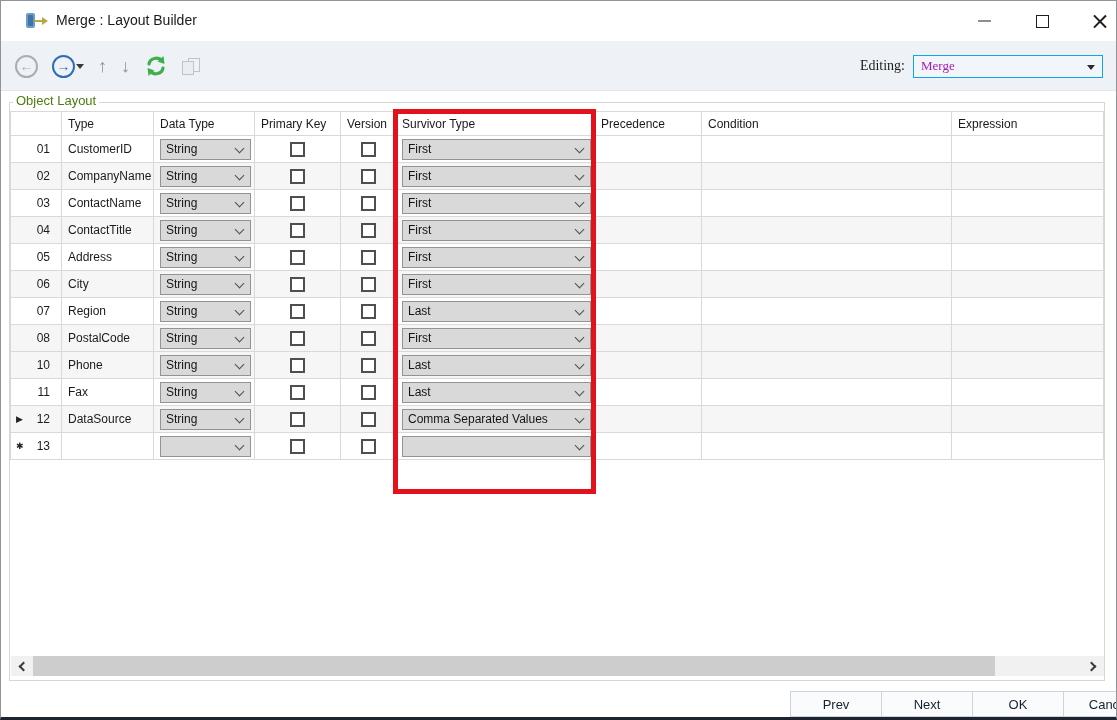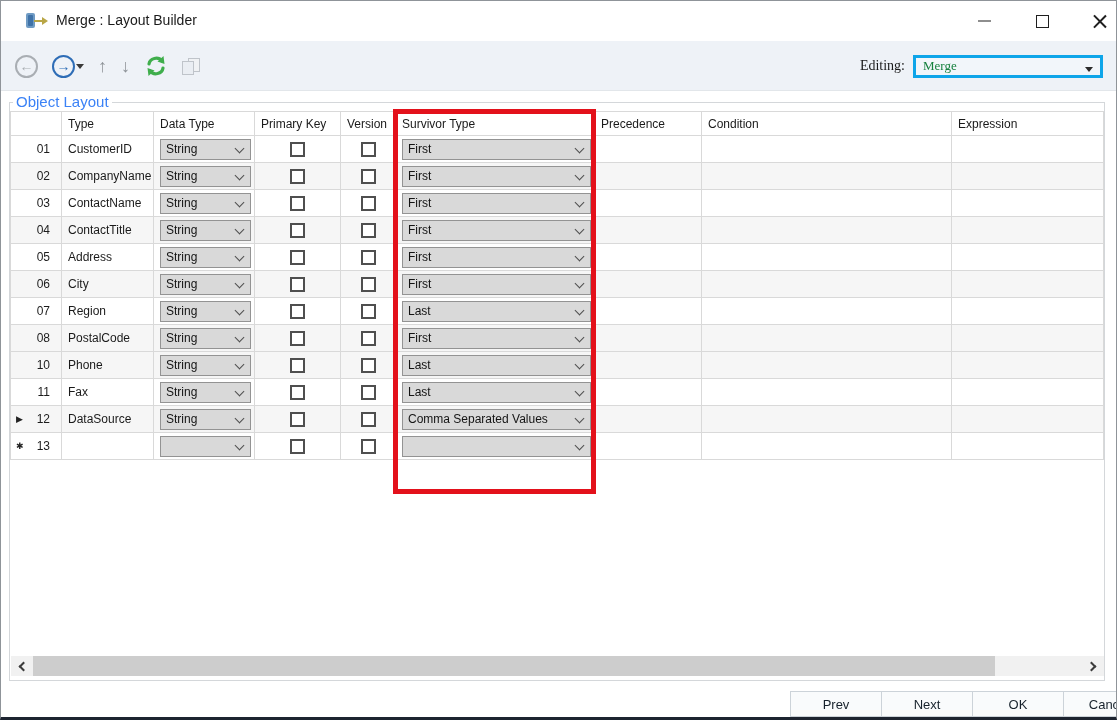--- a/index.html
+++ b/index.html
@@ -30,25 +30,25 @@
   .circle-btn { width:23px; height:23px; border-radius:50%; display:flex; align-items:center; justify-content:center; font-size:14px; font-weight:bold; }
   .circle-back { border:2px solid #a9aeb3; color:#a9aeb3; }
   .circle-fwd  { border:2px solid #2e6db6; color:#2e6db6; }
   .caret-down { width:0; height:0; border-left:4px solid transparent; border-right:4px solid transparent; border-top:5px solid #3a3a3a; margin-left:-6px; }
   .arrow-glyph { font-size:18px; font-weight:bold; color:#8d9297; }
   .copy-icon { position:relative; width:18px; height:17px; opacity:.55; }
   .copy-icon .sheet1 { position:absolute; right:0; top:0; width:12px; height:14px; background:#f2f2f2; border:1.5px solid #9aa0a6; }
   .copy-icon .sheet2 { position:absolute; left:0; bottom:0; width:12px; height:14px; background:#e7ecf1; border:1.5px solid #9aa0a6; }
   .editing-wrap { position:absolute; right:13px; top:0; height:50px; display:flex; align-items:center; gap:8px;font-family:Liberation Serif, serif; }
   .editing-label { font-size:14px; color:#1a1a1a; }
-  .editing-combo { position:relative; width:190px; height:23px; background:#f2f6fa; border:3px solid #0ea5e9; display:flex; align-items:center; padding-left:7px; font-size:13px; color:#15803d; }
+  .editing-combo { position:relative; width:190px; height:23px; background:#f2f6fa; border:1px solid #0ea5e9; display:flex; align-items:center; padding-left:7px; font-size:13px; color:#a21caf; }
   .editing-combo .dd { position:absolute; right:4px; top:4px; width:15px; height:15px; display:flex; align-items:center; justify-content:center; }
   .editing-combo .dd::after { content:""; width:0; height:0; border-left:4px solid transparent; border-right:4px solid transparent; border-top:5px solid #2b2b2b; }
   
-  .group-label { position:absolute; left:12px; top:92px; font-size:15px; color:#3b82f6; background:#ffffff; padding:0 3px; z-index:3; }
+  .group-label { position:absolute; left:12px; top:92px; font-size:13px; color:#4d7c0f; background:#ffffff; padding:0 3px; z-index:3; }
   .group-box { position:absolute; left:8px; top:101px; width:1096px; height:579px; border:1px solid #d4d7da; background:#ffffff; }
   
   .grid { position:absolute; left:9px; top:110px; border-collapse:collapse; table-layout:fixed; font-size:12px; color:#1a1a1a; }
   .grid td, .grid th { border:1px solid #d9d9d9; padding:0 0 0 6px; text-align:left; font-weight:normal; overflow:hidden; white-space:nowrap; }
   .grid th { height:24px; background:#ffffff; font-size:12px; }
   .grid td { height:27px; background:#ffffff; }
   .grid tr.alt td { background:#f6f6f6; }
   .sel-cell { position:relative; text-align:right !important; padding:0 11px 0 0 !important; color:#1c1c1c; }
   .marker { position:absolute; left:5px; top:50%; transform:translateY(-50%); font-size:9px; color:#222222; }
   .combo { position:relative; height:21px; margin:2px 3px 2px 0; background:#d9d9d9; border:1px solid #939393; display:flex; align-items:center; padding-left:5px; font-size:12px; color:#141414; }

